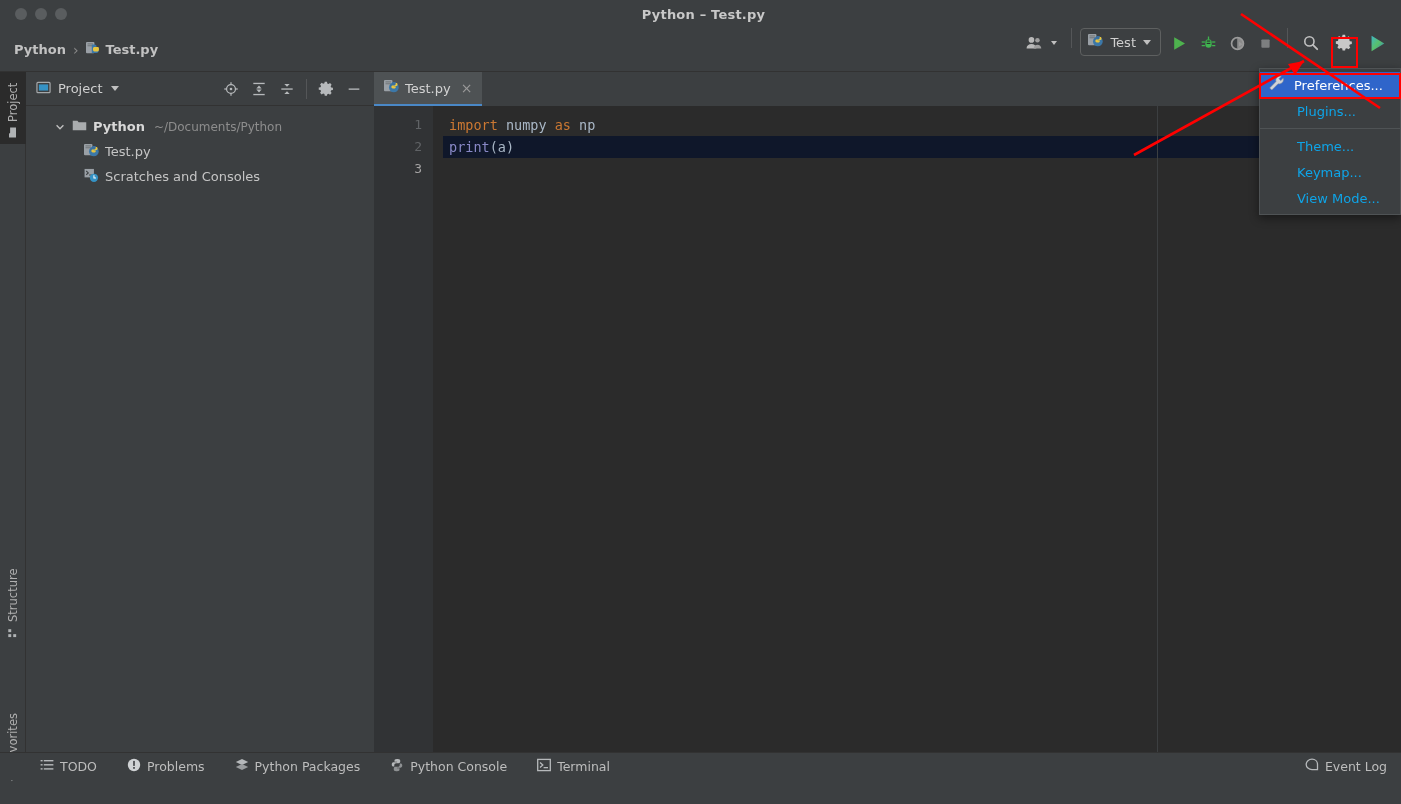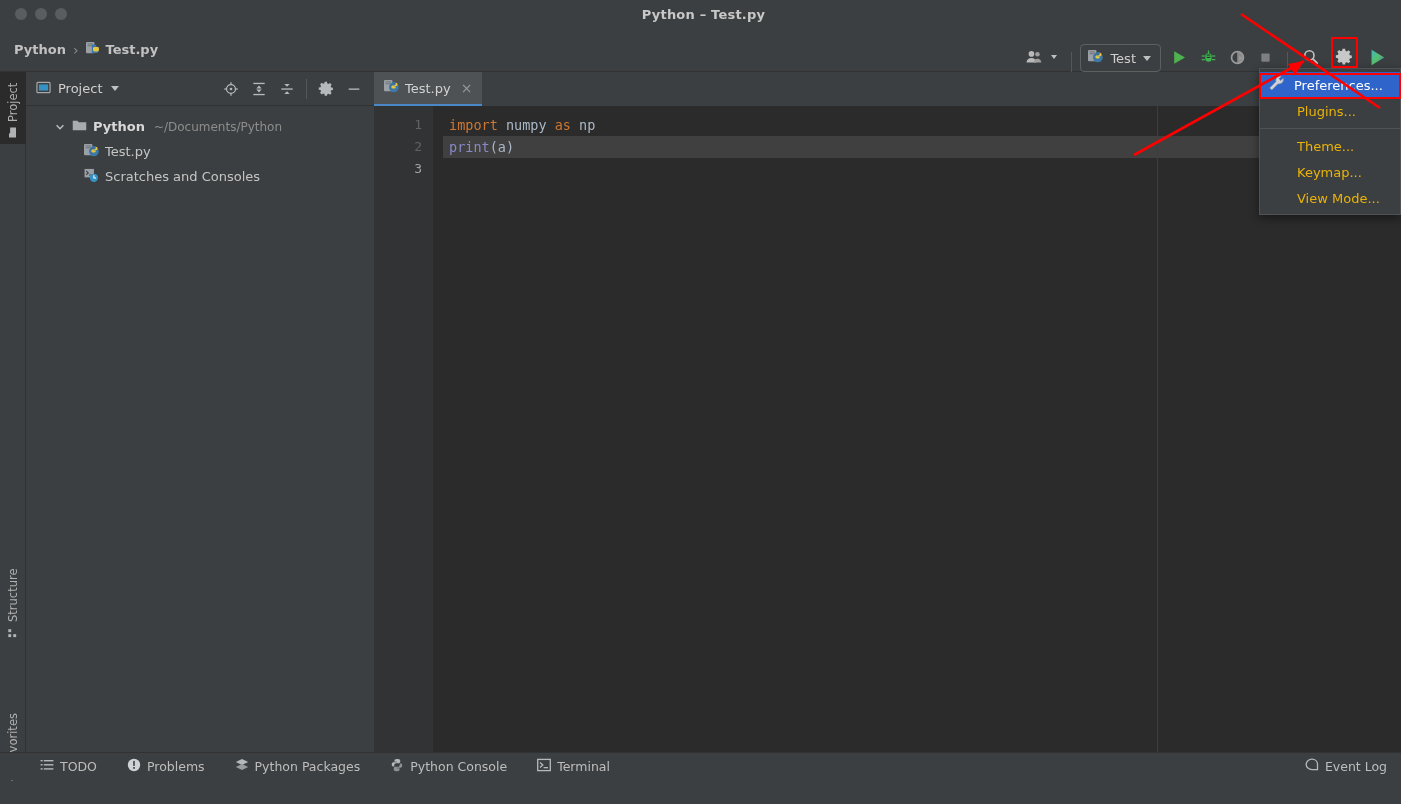--- a/index.html
+++ b/index.html
@@ -30,21 +30,21 @@
     display:flex; align-items:center;
   }
   .crumbs { display:flex; align-items:center; padding-left:14px; gap:7px; }
   .crumb { font-size:13px; font-weight:bold; color:#c2c2c2; }
   .crumb.plain { font-weight:bold; }
   .crumb-sep { color:#8a8a8a; font-size:14px; font-weight:normal; }
   .crumb-file { display:flex; align-items:center; gap:5px; }
 
   .toolbar-right {
     position:absolute; right:8px; top:0; height:44px;
-    display:flex; align-items:flex-end; gap:0px;
+    display:flex; align-items:flex-start; gap:0px;
   }
   .tb-btn {
     height:30px; display:flex; align-items:center; justify-content:center;
     padding:0 6px;
   }
   .vsep { width:1px; height:20px; background:#545658; margin:0 8px; }
   .run-config {
     display:flex; align-items:center; gap:7px;
     border:1px solid #5e6060; border-radius:4px;
     height:28px; padding:0 9px 0 7px; margin-right:4px;
@@ -109,21 +109,21 @@
     font-size:13px; text-align:right; padding-top:8px; padding-right:11px;
   }
   .gutter div { height:22px; line-height:22px; }
   .gutter div.cur { color:#a4a3a3; }
   .code {
     flex:1; position:relative; padding-top:8px;
     font-family:"DejaVu Sans Mono","Liberation Mono",monospace;
     font-size:13.5px; background:#2b2b2b;margin-left:10px;
   }
   .cl { height:22px; line-height:22px; padding-left:6px; white-space:pre; color:#a9b7c6; }
-  .cl.current { background:#404040; }
+  .cl.current { background:#0f172a; }
   .kw { color:#cc7832; }
   .num { color:#6897bb; }
   .fn { color:#8888c6; }
   .guide { position:absolute; top:0; bottom:0; width:1px; background:#3c3f41; }
 
   
   .bottombar {
     position:absolute; left:0; top:752px; width:1401px; height:28px;
     background:#3c3f41; border-top:1px solid #323232;
     display:flex; align-items:center;
@@ -145,21 +145,21 @@
   .status-right { margin-left:auto; display:flex; align-items:center; gap:20px; padding-right:12px; }
 
   
   .menu {
     position:absolute; left:1259px; top:68px; width:142px;
     background:#3c3f41; border:1px solid #4f5355;
     box-shadow:0 3px 9px rgba(0,0,0,.45); padding:3px 0; z-index:40;
   }
   .mi {
     height:26px; display:flex; align-items:center; gap:7px;
-    padding-left:8px; font-size:13px; color:#eab308;
+    padding-left:8px; font-size:13px; color:#0ea5e9;
   }
   .mi.sel { background:#2f65ca; color:#ffffff; }
   .mi .mtext { margin-left:2px; }
   .mi.noicon .mtext { margin-left:29px; }
   .msep { height:1px; background:#4f5355; margin:4px 0; }
 
   
   .anno { position:absolute; z-index:60; pointer-events:none; }
   .redbox { border:2px solid #ff0000; }
   svg.annosvg { position:absolute; left:0; top:0; width:1401px; height:804px; z-index:55; pointer-events:none; }

